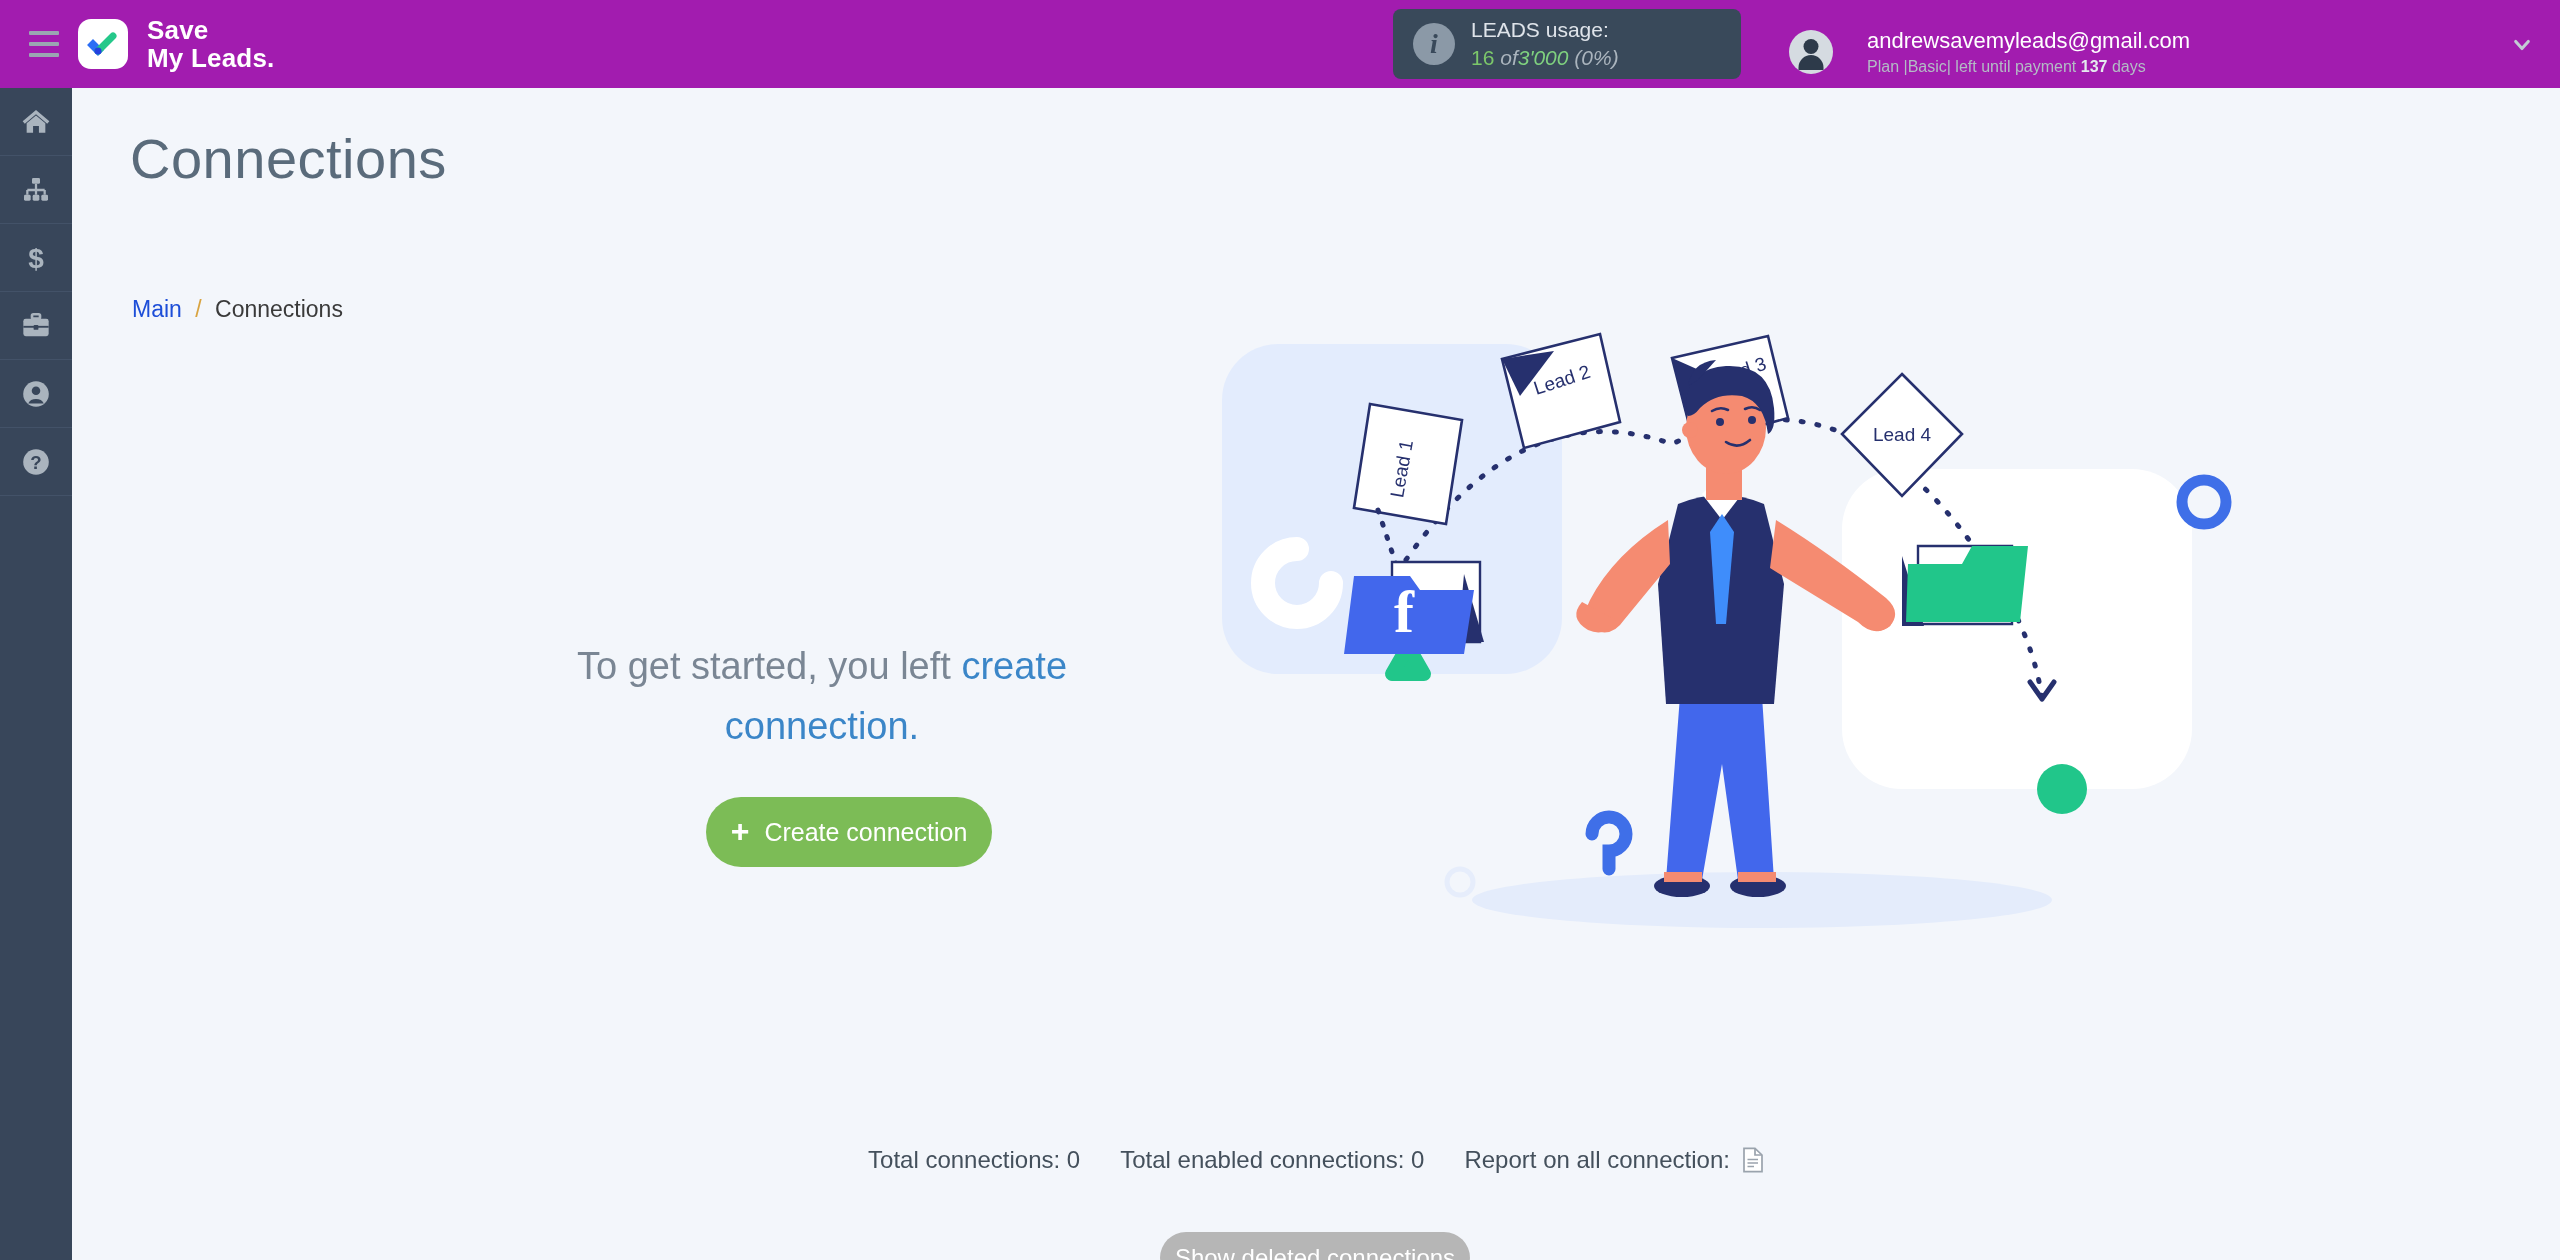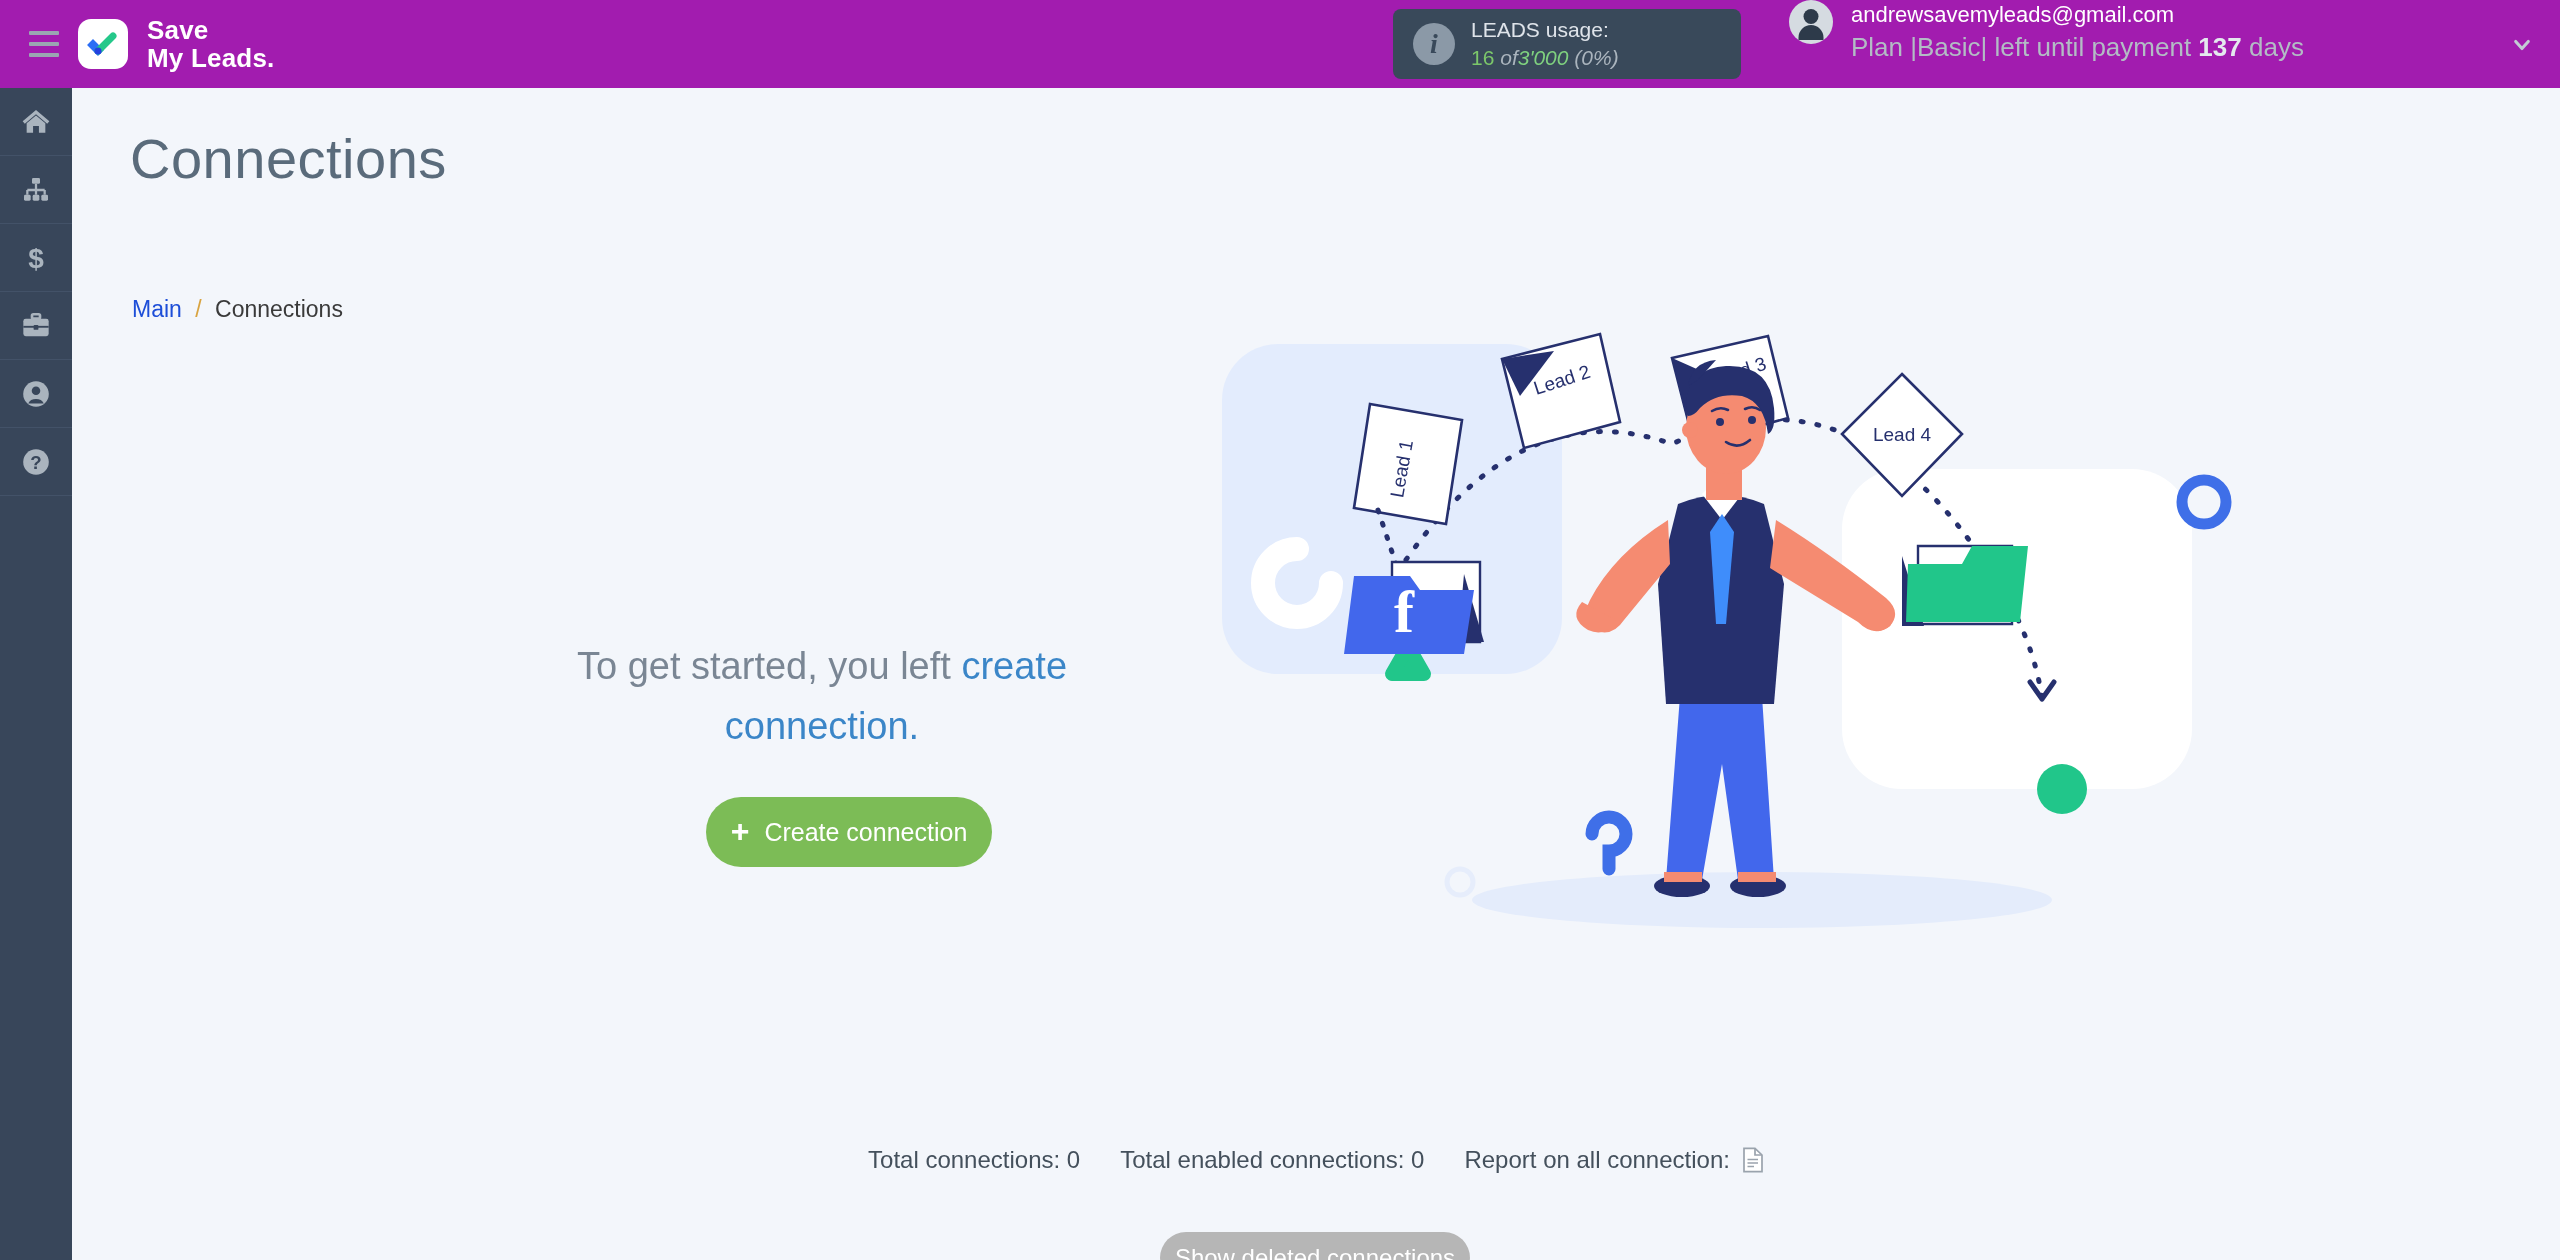--- a/index.html
+++ b/index.html
@@ -54,38 +54,38 @@
   }
   .usage-txt { line-height: 1.32; }
   .usage-title { color:#dfe4ea; font-size: 21px; }
   .usage-val { font-size: 21px; color:#7fd17f; font-style: italic; }
   .usage-val .num { font-style: normal; color:#7cc76a; }
   .usage-val .of { color:#aab4bd; }
   .usage-val .pct { color:#aab4bd; }
 
   .account {
     position: absolute; left: 1775px; top: 0;
-    height: 104px; display: flex; gap: 18px;
+    height: 104px; display: flex; align-items: center; gap: 34px;
     padding-left: 14px;
   }
   .avatar-circle {
     width: 44px; height: 44px; border-radius: 50%;
     background: #d5dbe1; position: relative; flex:0 0 auto;
   }
   .avatar-circle::before {
     content:""; position:absolute; left:50%; top:9px; transform:translateX(-50%);
     width:15px; height:15px; border-radius:50%; background:#2d3a4a;
   }
   .avatar-circle::after {
     content:""; position:absolute; left:50%; bottom:4px; transform:translateX(-50%);
     width:25px; height:15px; border-radius:13px 13px 0 0; background:#2d3a4a;
   }
   .acct-txt { line-height: 1.35; }
   .acct-email { color:#ffffff; font-size: 22px; }
-  .acct-plan { color:#b3bcc5; font-size: 26px; }
+  .acct-plan { color:#b3bcc5; font-size: 16px; }
   .acct-plan b { color:#e4e9ee; }
   .chev {
     position:absolute; left: 2513px; top: 36px;
     width: 18px; height: 18px;
   }
 
   
   .sidebar {
     position: absolute; left:0; top:88px;
     width: 72px; height: 1172px;

